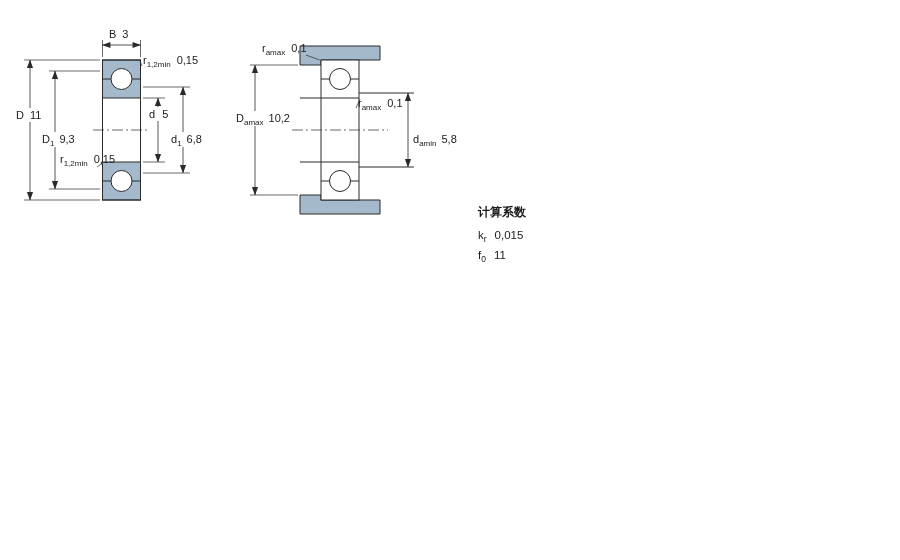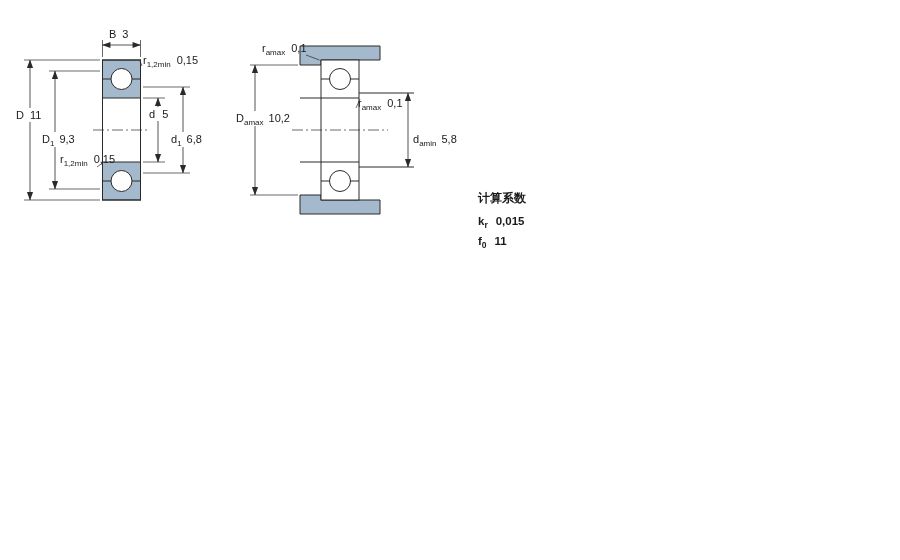--- a/index.html
+++ b/index.html
@@ -16,23 +16,23 @@
   .fill { fill:#a5b9cc; stroke:#2a2a2a; stroke-width:1; }
   .white{ fill:#ffffff; stroke:#2a2a2a; stroke-width:1; }
   .dim  { stroke:#2a2a2a; stroke-width:0.8; fill:none; }
   .ext  { stroke:#2a2a2a; stroke-width:0.7; fill:none; }
   .lead { stroke:#2a2a2a; stroke-width:0.7; fill:none; }
   .cl   { stroke:#2a2a2a; stroke-width:0.7; fill:none; stroke-dasharray:11 3 2 3; }
   .mask { fill:#ffffff; stroke:none; }
   text  { font-family:"Liberation Sans","DejaVu Sans",sans-serif; font-size:11px; fill:#1a1a1a; }
   .sub  { font-size:8px; }
 
-  .factors { position:absolute; left:478px; top:190px; }
+  .factors { position:absolute; left:478px; top:204px; }
   .f-title { font-size:12px; font-weight:bold; margin-bottom:8px; }
-  .f-row   { font-size:11.5px; margin-bottom:5px;font-weight:bold; }
+  .f-row   { font-size:11.5px; margin-bottom:5px; }
   .f-row sub { font-size:8.5px; }
   .f-val   { margin-left:8px; }
 </style>
 </head>
 <body>
 
 <svg width="900" height="560" viewBox="0 0 900 560">
   <defs>
     <marker id="arrow" viewBox="0 0 10 8" markerWidth="11" markerHeight="9" refX="9.5" refY="4" orient="auto-start-reverse">
       <path d="M0.5,0.5 L10,4 L0.5,7.5 Z" fill="#2a2a2a"></path>

